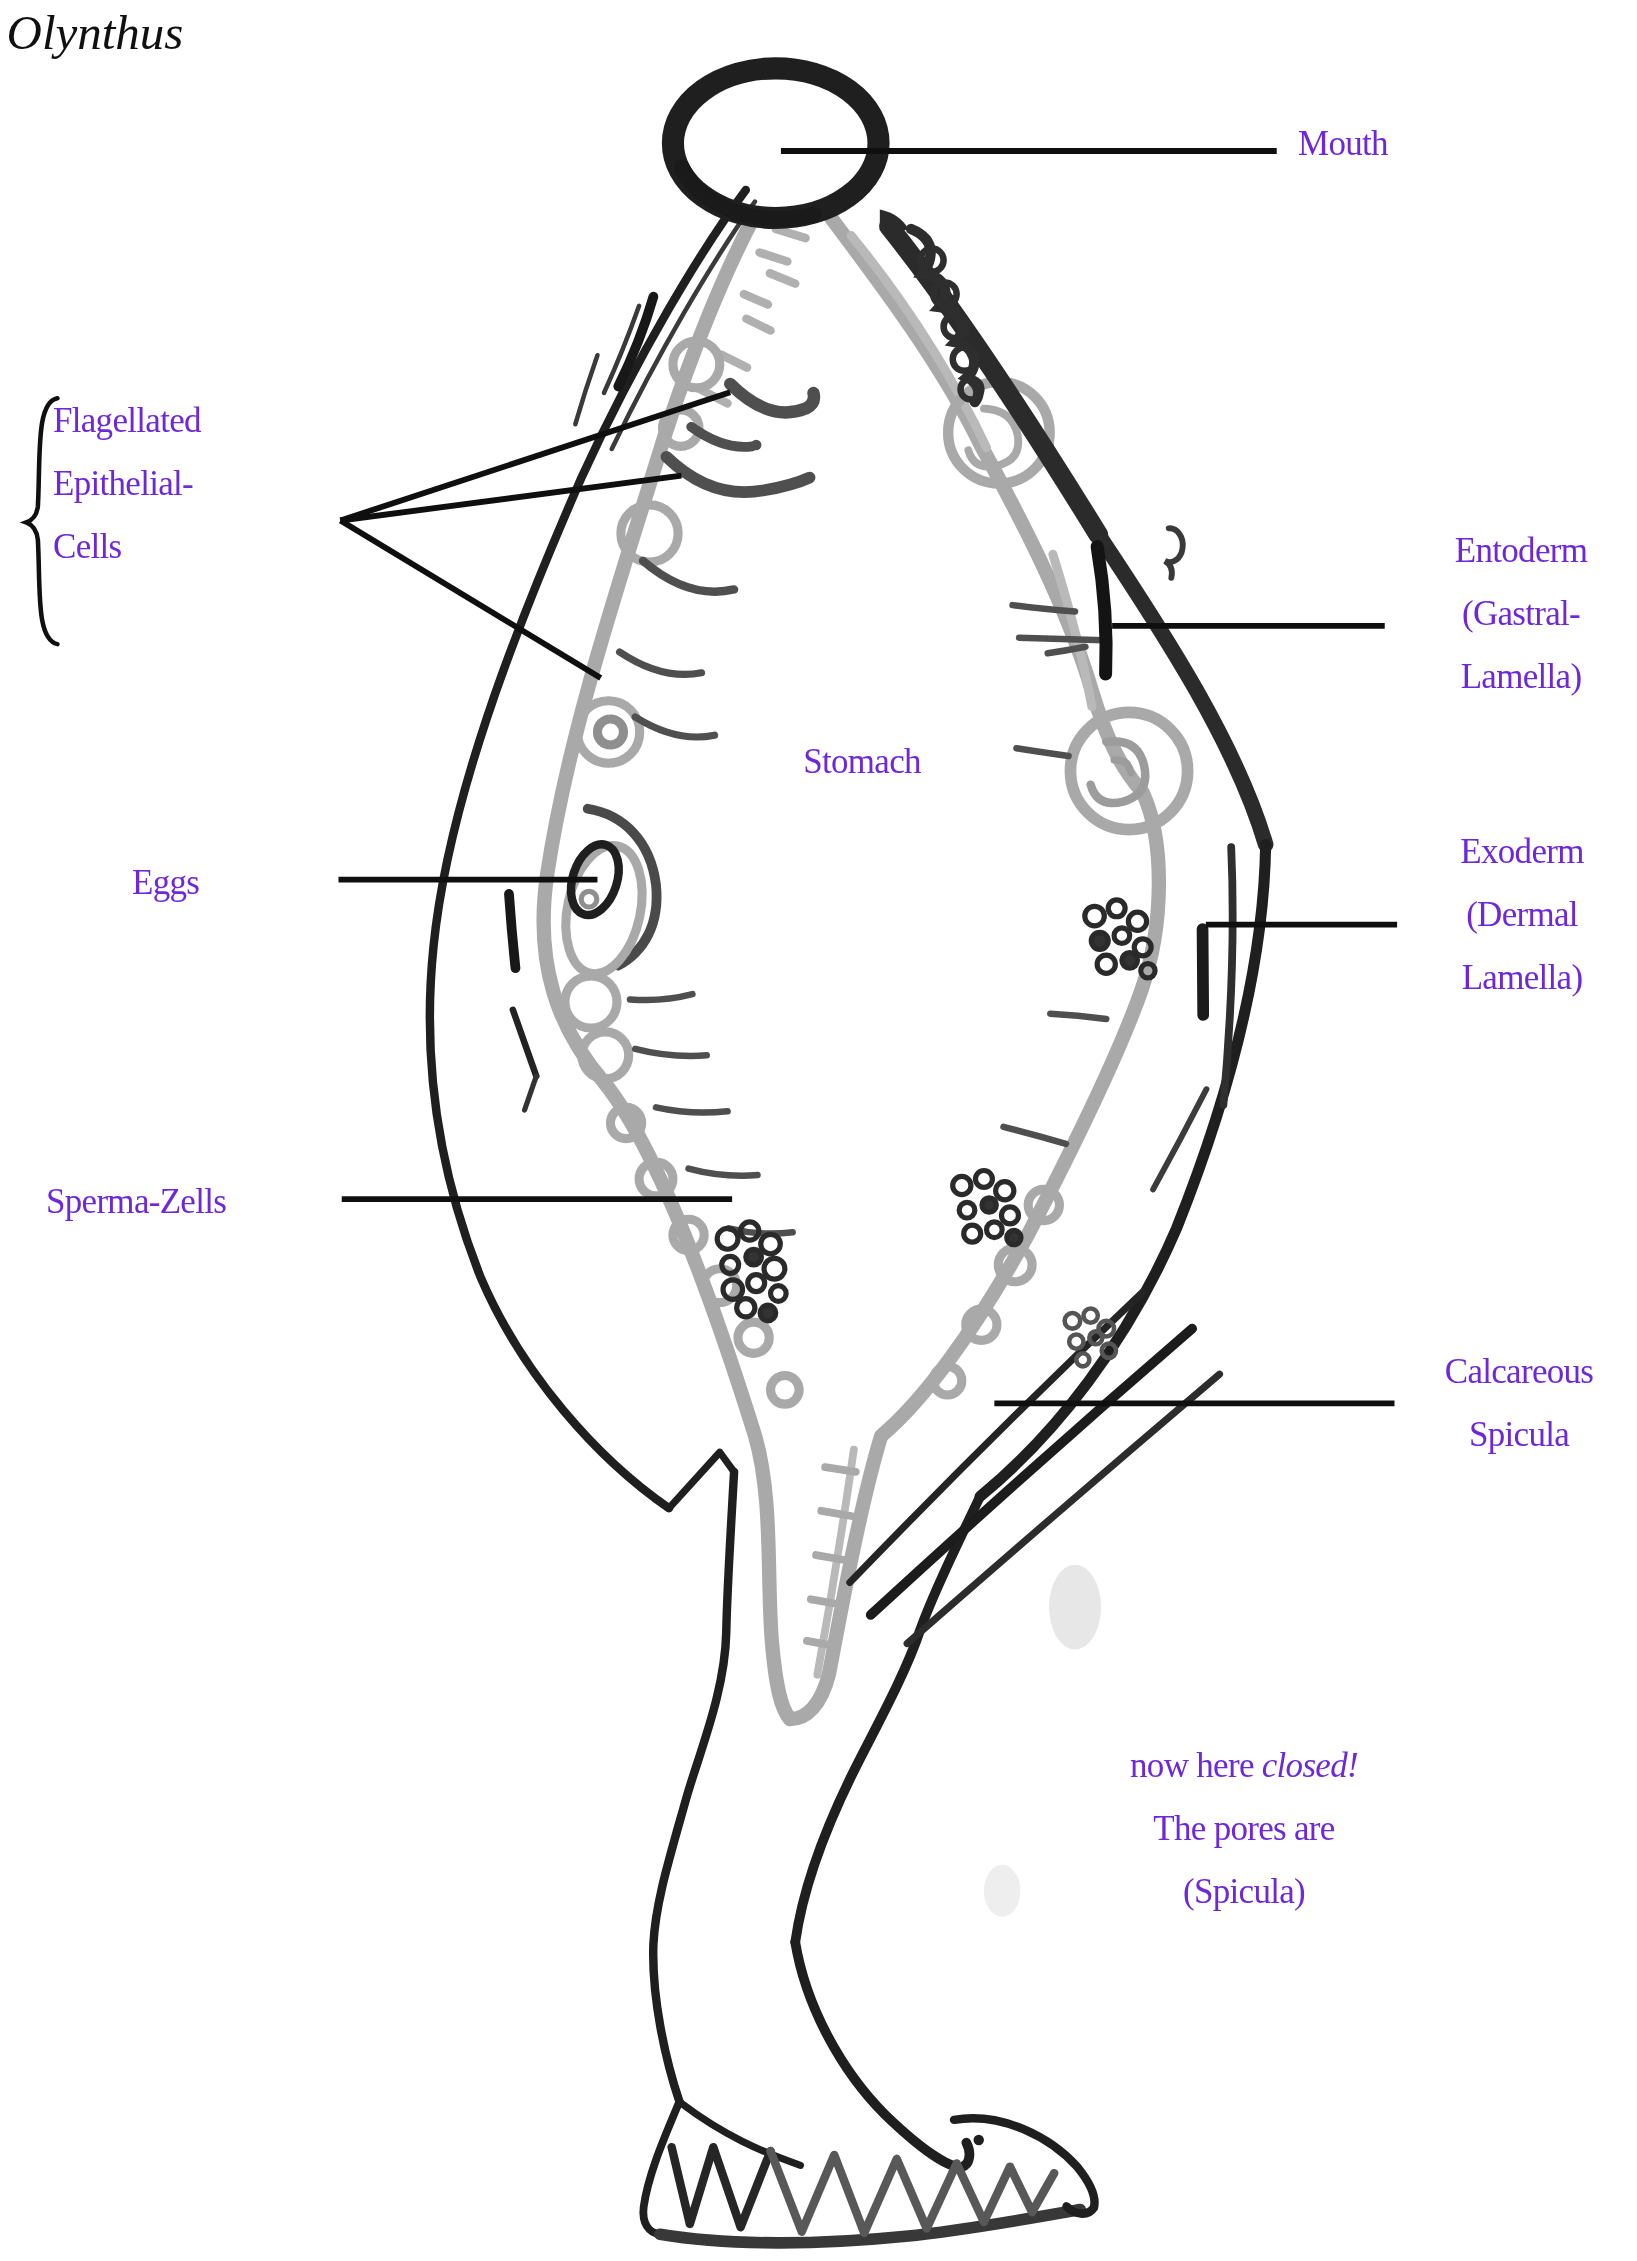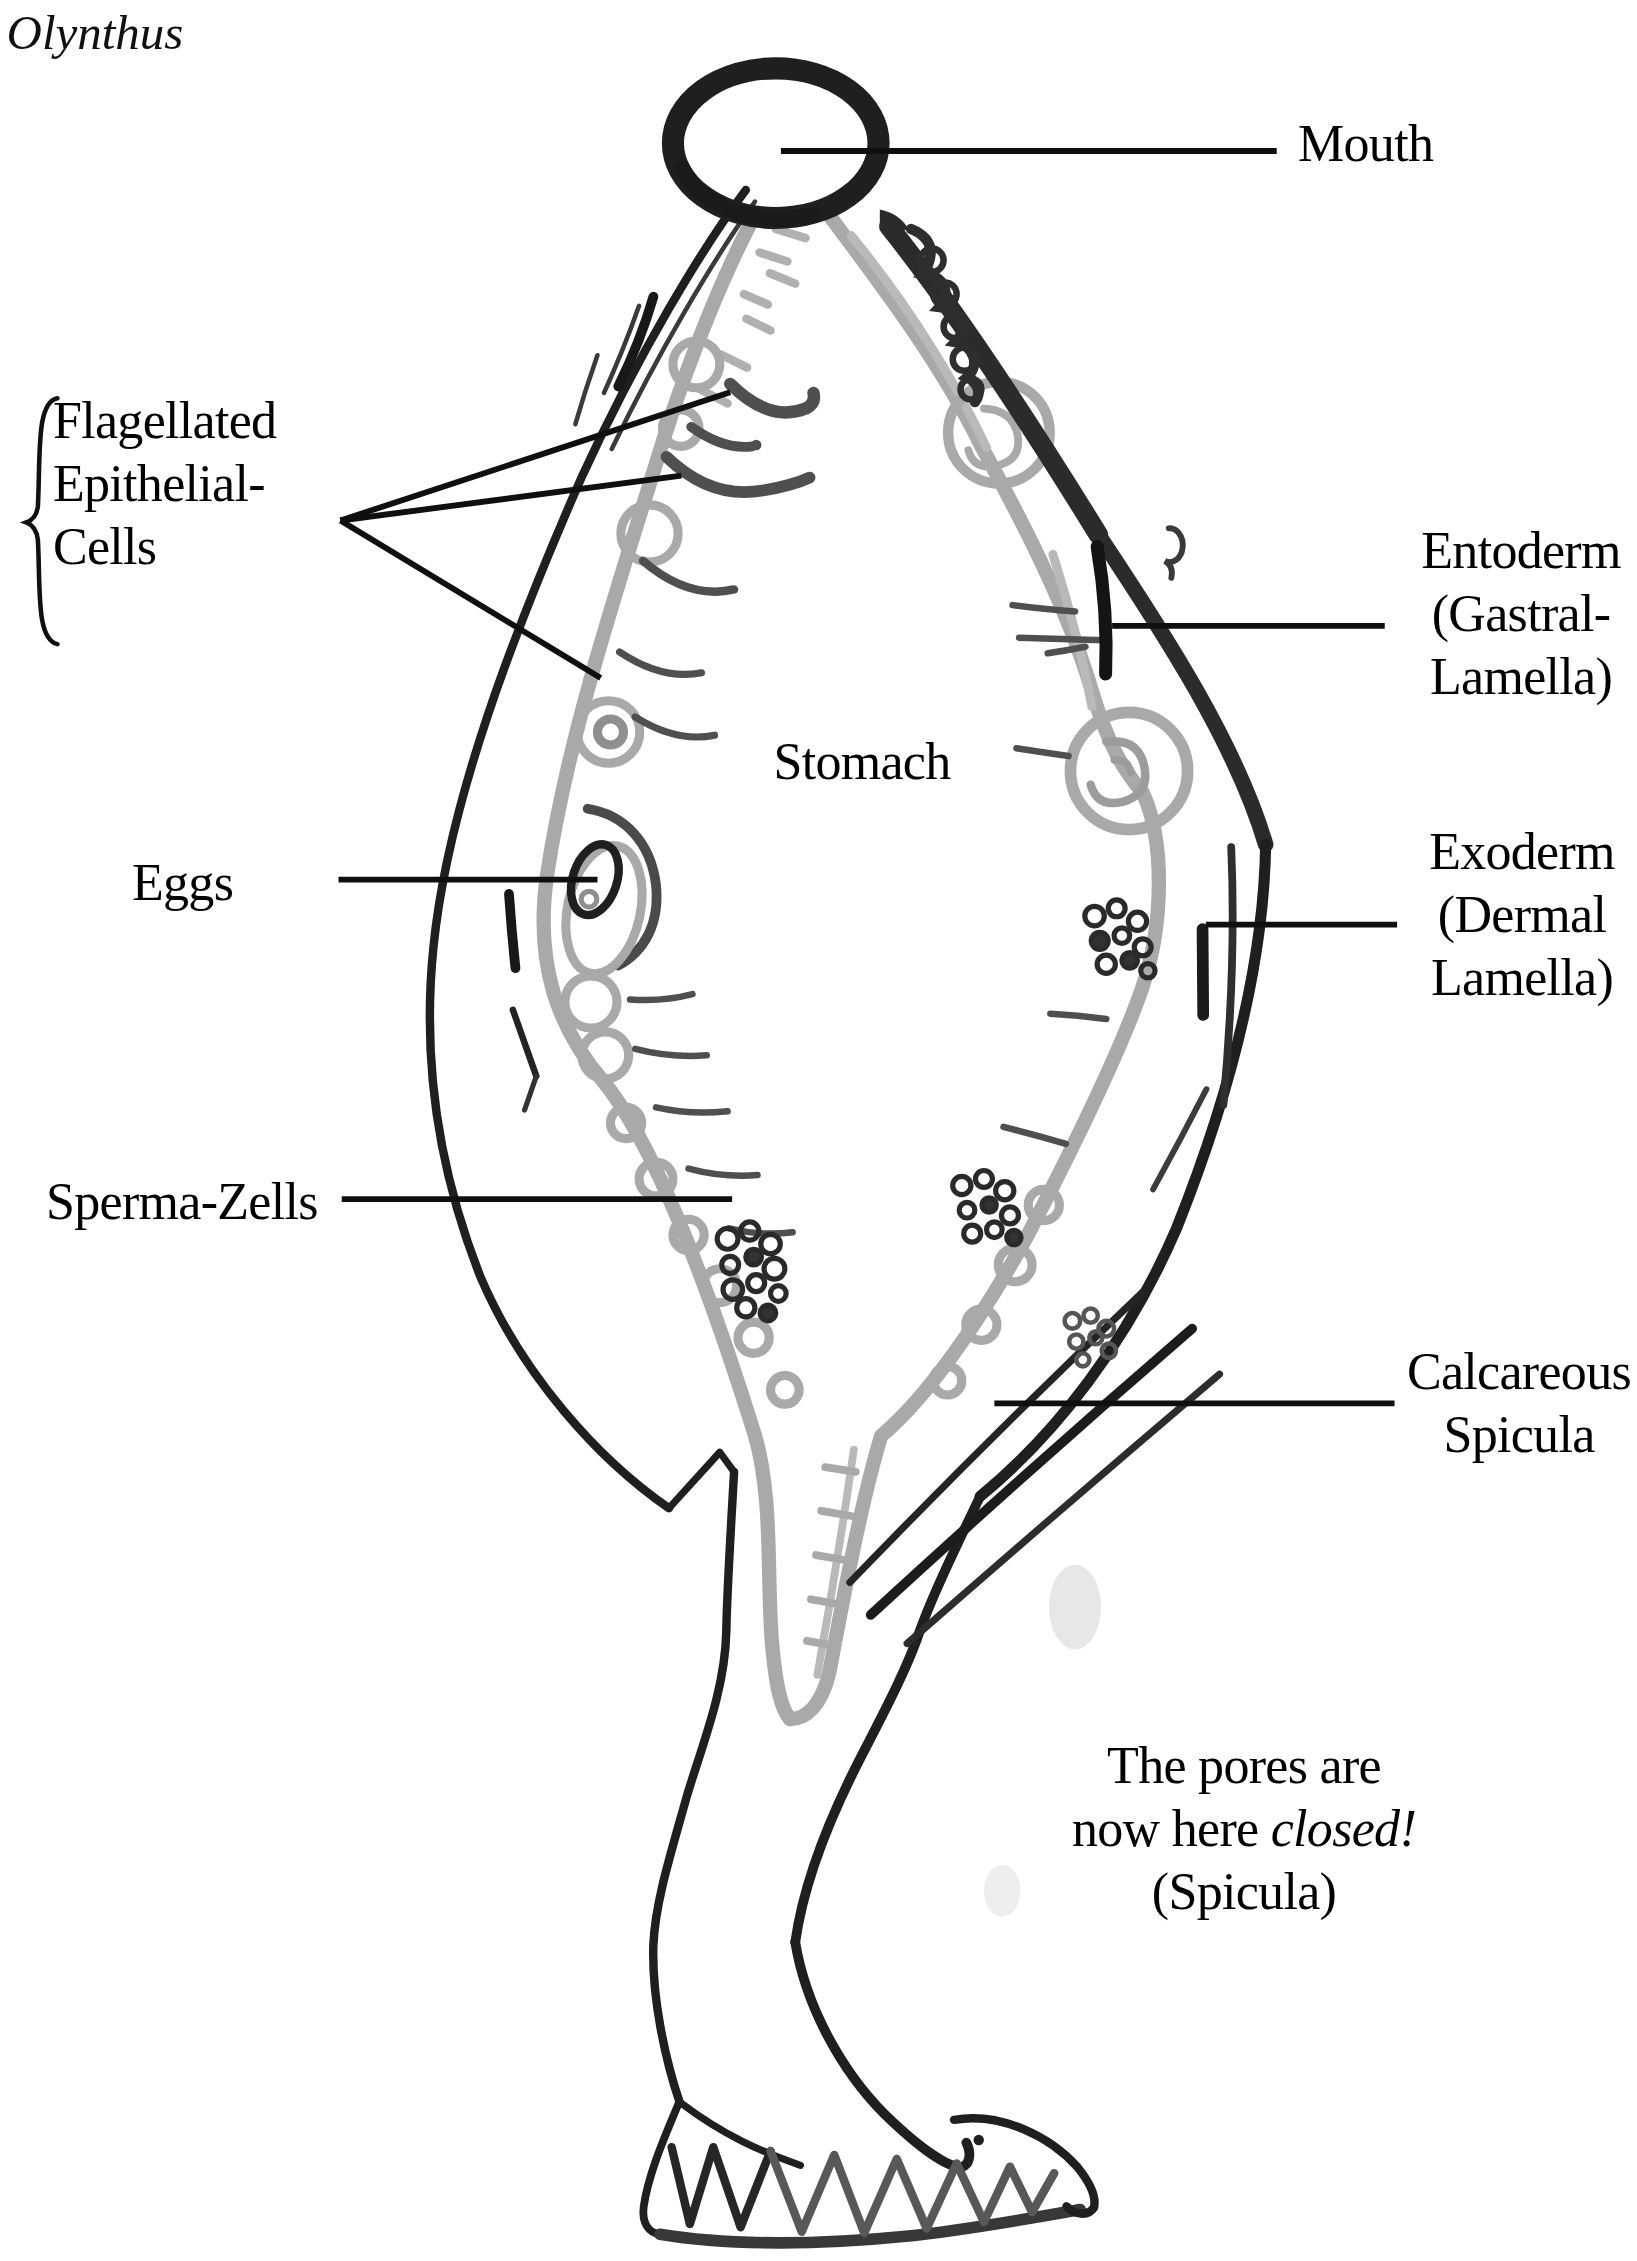--- a/index.html
+++ b/index.html
@@ -1,21 +1,21 @@
 <!DOCTYPE html>
 <html style="font-size:10.4px"><head>
 <meta charset="utf-8">
 <style>
   html,body{margin:0;padding:0;background:#ffffff;}
   body{position:relative;width:1638px;height:2261px;overflow:hidden;
        font-family:"Liberation Serif",serif;}
   .stage{position:absolute;left:0;top:0;width:1634px;height:2261px;}
   svg.draw{position:absolute;left:0;top:0;}
-  .lbl{position:absolute;font-family:"Liberation Serif",serif;font-size:52px;
-       letter-spacing:-0.7px;color:#000000;line-height:63px;white-space:nowrap;}
+  .lbl{position:absolute;font-family:"Liberation Serif",serif;font-size:35px;
+       letter-spacing:-0.7px;color:#6d28d9;line-height:63px;white-space:nowrap;}
   .lbl.center{text-align:center;width:390px;}
   .title{position:absolute;left:6.5px;top:0px;font-size:49px;font-style:italic;
          color:#101010;letter-spacing:0px;line-height:65px;}
   .ital{font-style:italic;}
 </style>
 </head>
 <body>
 
 <div class="stage">
 
@@ -273,19 +273,19 @@
   </div>
 
   <div class="lbl" style="left:46px;top:1170px;">Sperma-Zells</div>
 
   <div class="lbl center" style="left:1324px;top:1340px;">
     <div>Calcareous</div>
     <div>Spicula</div>
   </div>
 
   <div class="lbl center" style="left:1049px;top:1734px;">
+    <div><span>now here </span><span class="ital">closed!</span></div>
     <div>The pores are</div>
-    <div><span>now here </span><span class="ital">closed!</span></div>
     <div>(Spicula)</div>
   </div>
 
 </div>
 
 
 </body></html>

